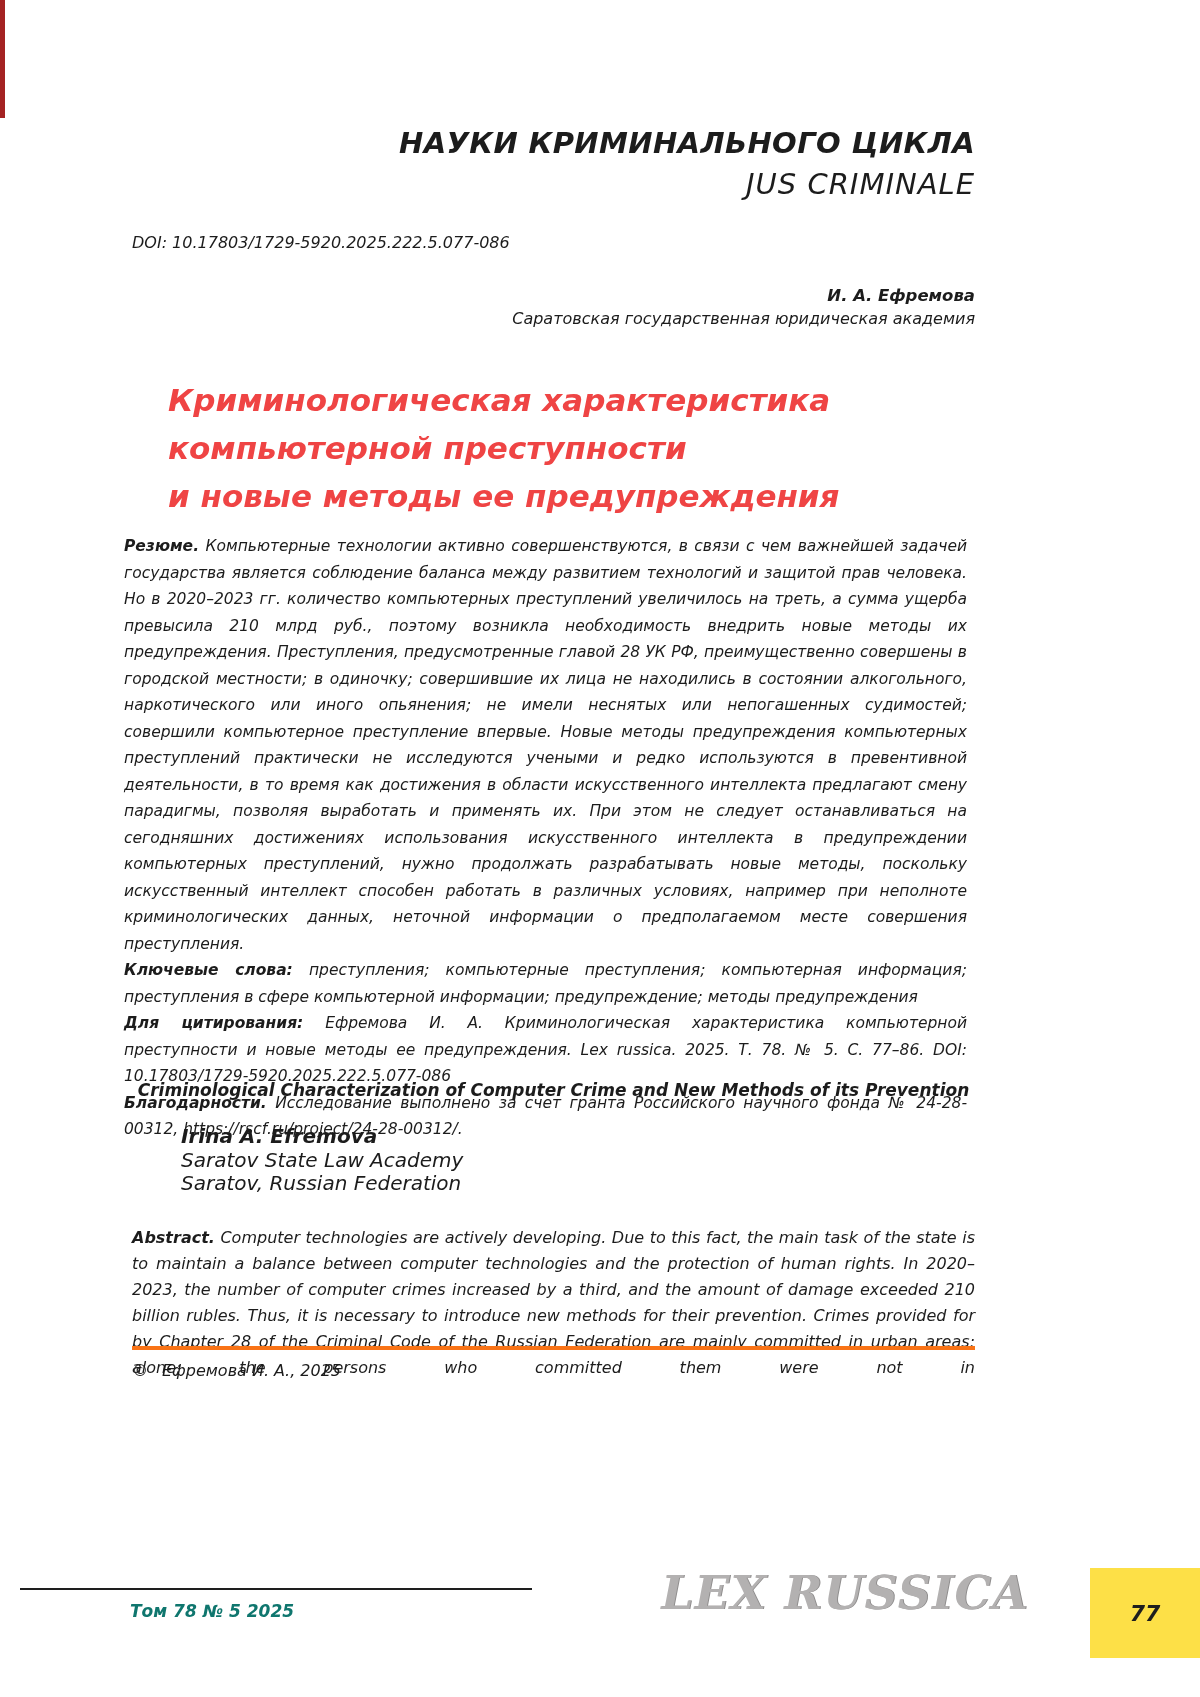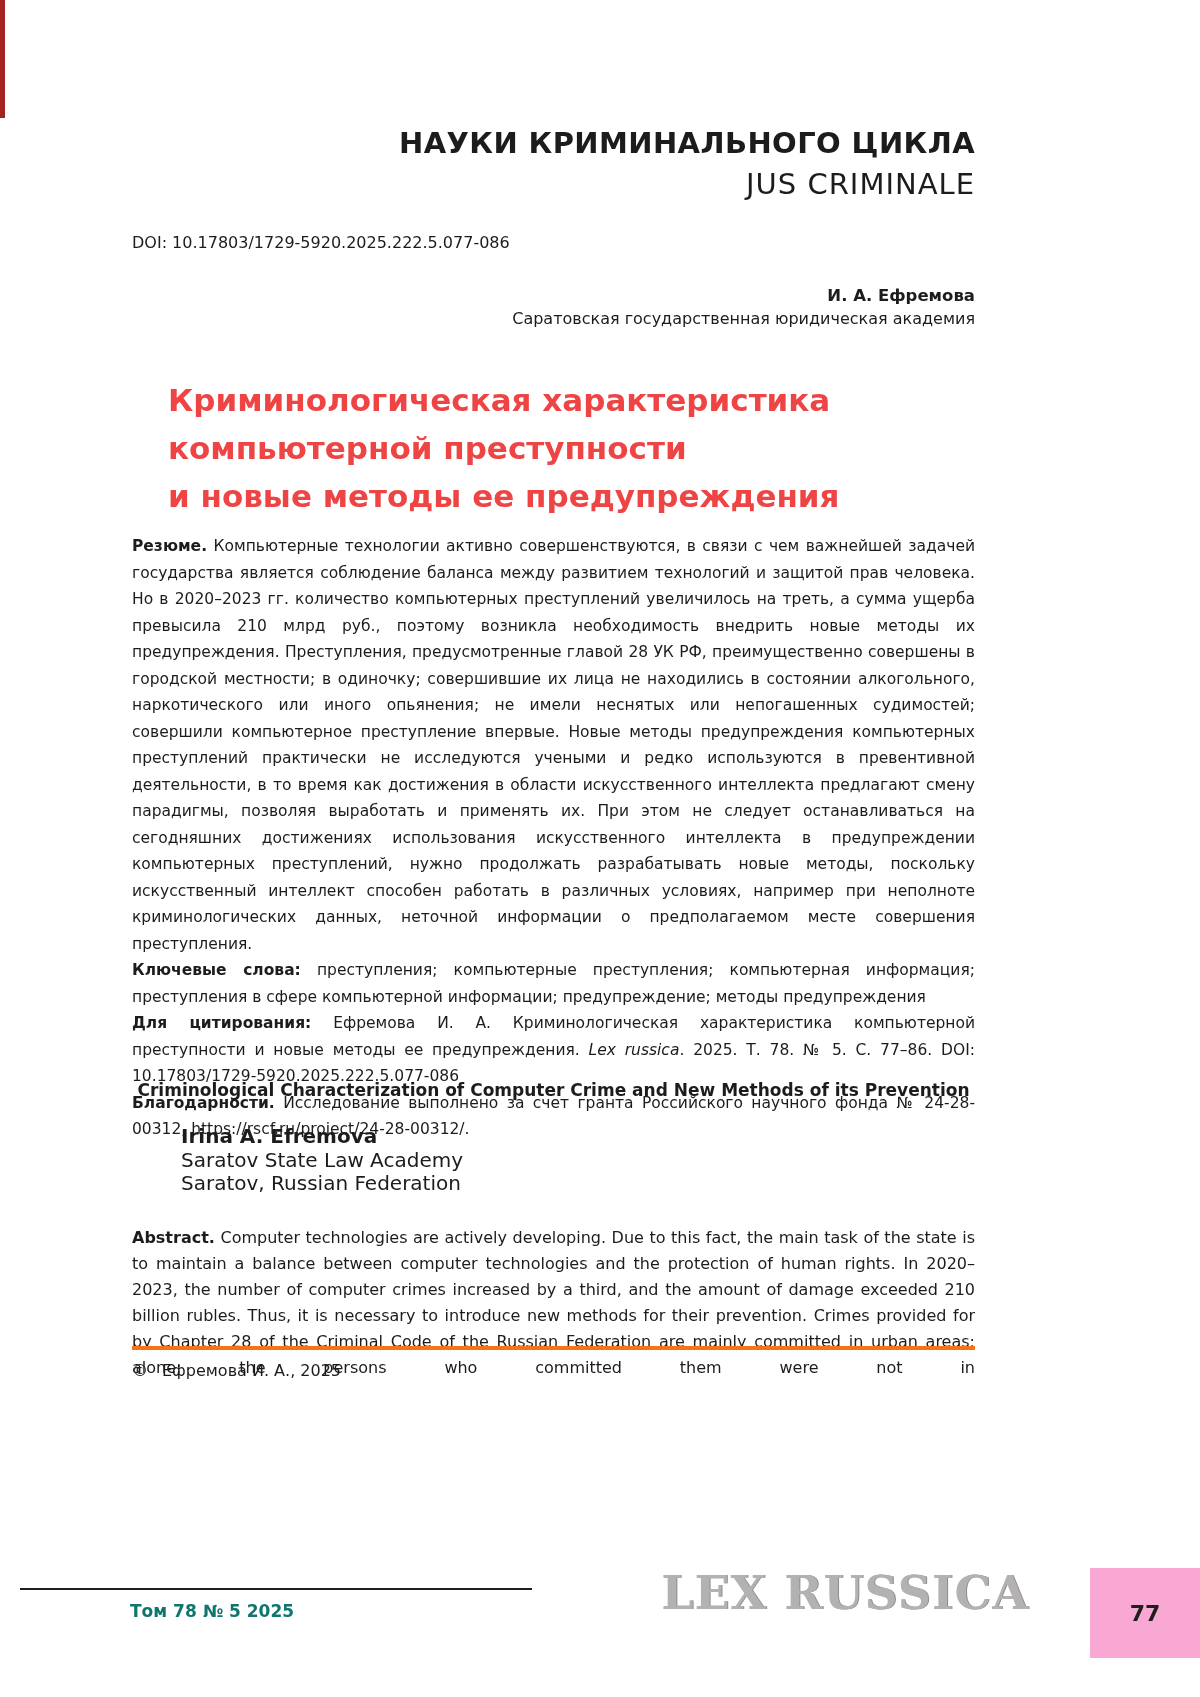--- a/index.html
+++ b/index.html
@@ -1,15 +1,15 @@
 <!DOCTYPE html>
 <html lang="ru"><head>
 <meta charset="utf-8">
 <style>
-  * { margin:0; padding:0; box-sizing:border-box; }
+  * { margin:0; padding:0; box-sizing:border-box;font-style:italic; }
   html,body { background:#ffffff; }
   .page {
     position:relative;
     width:1200px; height:1697px;
     margin:0 auto;
     background:#ffffff;
     font-family:"DejaVu Sans", sans-serif;
     color:#1c1c1c;
     overflow:hidden;
   }
@@ -28,21 +28,21 @@
 
   .author-ru { position:absolute; top:284px; right:225px; text-align:right; font-size:16px; line-height:23px; }
   .author-ru .name { font-weight:700; font-size:16.5px; }
 
   .title-ru {
     position:absolute; top:376px; left:132px; width:870px;
     font-size:31px; font-weight:700; line-height:48px; color:#ef4444;margin-left:36px;
   }
 
   .ru-text {
-    position:absolute; top:533px; left:132px; width:843px;
+    position:absolute; top:533px; left:124px; width:843px;
     font-size:15.5px; line-height:26.5px; text-align:justify;
   }
   .ru-text p { margin:0; }
   .lead { font-weight:700; }
   .ack { margin-top:27px; }
 
   .en-block { position:absolute; top:1080px; left:132px; width:843px; }
   .title-en { text-align:center; font-weight:700; font-size:17px; font-family:"DejaVu Sans", sans-serif; }
   .author-en { margin-top:25px; margin-left:49px; font-size:20px; line-height:23.5px; }
   .author-en .name { font-weight:700; }
@@ -71,21 +71,21 @@
     text-align:center;
     font-family:"DejaVu Serif", serif;
     font-size:46px; font-weight:700;
     color:#b3b1b1;
     letter-spacing:1px;
     text-shadow:1px 0 0 #8f8d8d;
     white-space:nowrap;
   }
   .page-box {
     position:absolute; top:1568px; left:1090px; width:110px; height:90px;
-    background:#f9a8d4;
+    background:#fde047;
     display:flex; align-items:center; justify-content:center;
     font-size:22px; font-weight:700; color:#1e1e1e;
   }
 </style>
 </head>
 <body>
 
 <div class="page">
 
   <div class="accent"></div>

